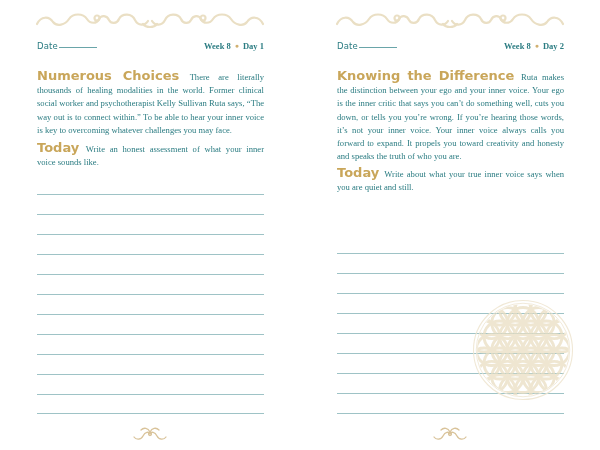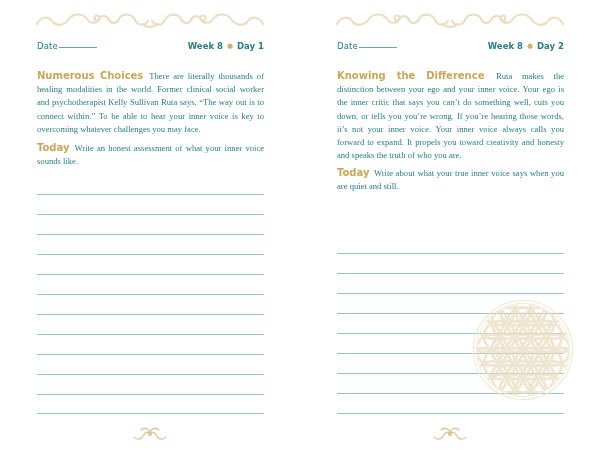--- a/index.html
+++ b/index.html
@@ -44,42 +44,42 @@
       color: #2b7c82;
     }
     .date-label { letter-spacing: 0.1px; }
     .date-blank {
       display: inline-block;
       width: 38px;
       border-bottom: 1px solid #6aa5a9;
       margin-left: 1px;
       transform: translateY(-1px);
     }
-    .week-day { font-weight: bold; }
+    .week-day { font-weight: bold; font-family: Liberation Serif, serif; }
     .week-day .dot {
       color: #d1b070;
       margin: 0 4px;
       font-size: 7px;
       position: relative;
       top: -1px;
     }
 
     .body-text {
       position: absolute;
       left: 37px;
       right: 36px;
       font-size: 8.6px;
       line-height: 13.2px;
       color: #2b7c82;
       text-align: justify;
     }
     .body-text .lead {
       font-family: "DejaVu Sans", "Liberation Sans", sans-serif;
       font-weight: bold;
-      font-size: 10px;
+      font-size: 13px;
       color: #c9a65a;
       margin-right: 2px;
     }
     .tip {
       position: absolute;
       left: 37px;
       right: 36px;
       font-family: "DejaVu Sans", "Liberation Sans", sans-serif;
       font-weight: bold;
       font-size: 7.4px;

